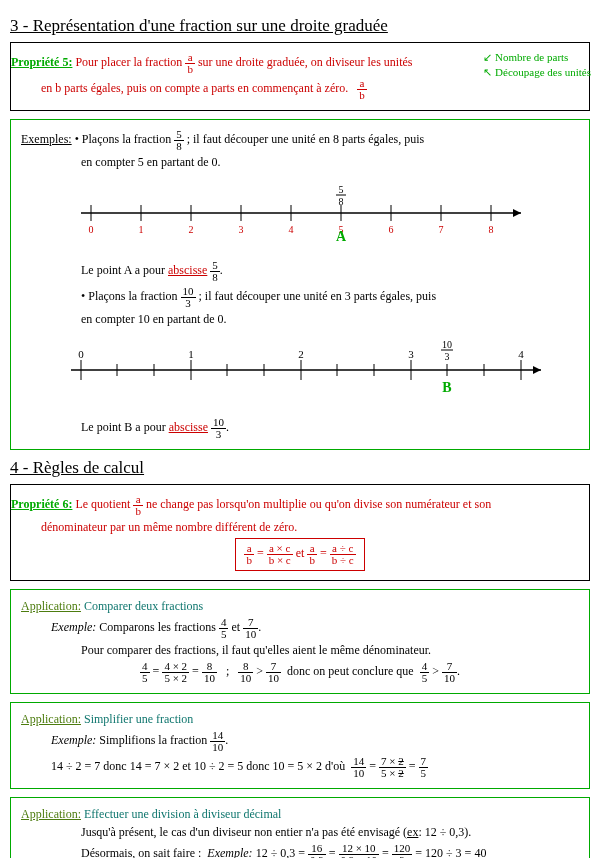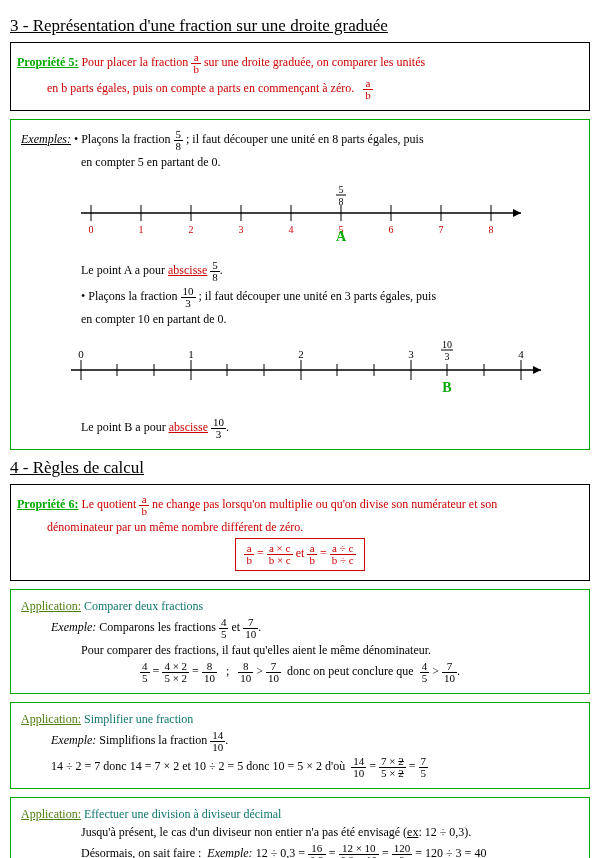--- a/index.html
+++ b/index.html
@@ -11,21 +11,21 @@
     background: #fff;
     color: #000;
   }
   .section-title {
     text-decoration: underline;
     margin: 6px 0;
     font-size: 17px;
   }
   .box {
     border: 1px solid #000;
-    padding: 6px 6px;
+    padding: 6px 0;
     margin-bottom: 8px;
   }
   .box-green {
     border: 1.5px solid #0a0;
     padding: 6px 10px;
     margin-bottom: 8px;
   }
   .prop-label {
     color: #0a0;
     font-weight: bold;
@@ -41,21 +41,21 @@
   .center { text-align: center; }
   .frac {
     display: inline-block;
     vertical-align: middle;
     text-align: center;
     line-height: 1;
     font-size: 11px;
   }
   .frac .n { display:block; border-bottom:1px solid currentColor; padding: 0 2px; }
   .frac .d { display:block; padding: 0 2px; }
-  .ex-label { font-style: italic; text-decoration: underline; }
+  .ex-label { text-decoration: underline; }
   .underline { text-decoration: underline; }
   .indent { margin-left: 30px; }
   .indent2 { margin-left: 60px; }
   .numberline { margin: 10px 0; }
   .point-label {
     font-family: "Times New Roman", serif;
     font-style: normal;
     fill: #0a0;
     font-size: 14px;
     font-weight: bold;
@@ -78,26 +78,30 @@
 <body>
 
 <p class="section-title">3 - Représentation d'une fraction sur une droite graduée</p>
 
 <div class="box">
   <div style="position:relative;">
     <p>
       <span class="prop-label">Propriété 5:</span>
       <span class="red">Pour placer la fraction</span>
       <span class="frac red"><span class="n">a</span><span class="d">b</span></span>
-      <span class="red">sur une droite graduée, on comparer les unités</span>
+      <span class="red">sur une droite graduée, on diviseur les unités</span>
     </p>
     <p class="indent">
       <span class="red">en b parts égales, puis on compte a parts en commençant à zéro.</span>
       &nbsp;
       <span class="frac red"><span class="n">a</span><span class="d">b</span></span>
+      <span style="position:absolute; right:-2px; top:-2px;">
+        <span class="annotation">↙ <span>Nombre de parts</span></span><br>
+        <span class="annotation">↖ <span>Découpage des unités</span></span>
+      </span>
     </p>
   </div>
 </div>
 
 <div class="box-green">
   <p>
     <span class="ex-label">Exemples:</span>
     <span>• Plaçons la fraction</span>
     <span class="frac"><span class="n">5</span><span class="d">8</span></span>
     <span>; il faut découper une unité en 8 parts égales, puis</span>

